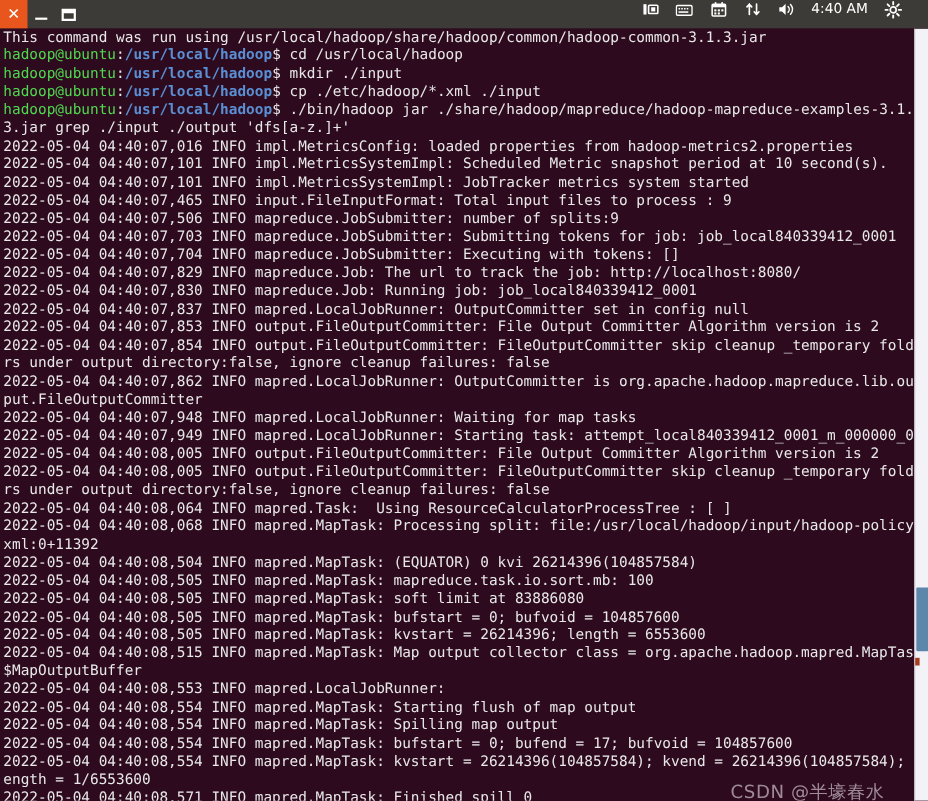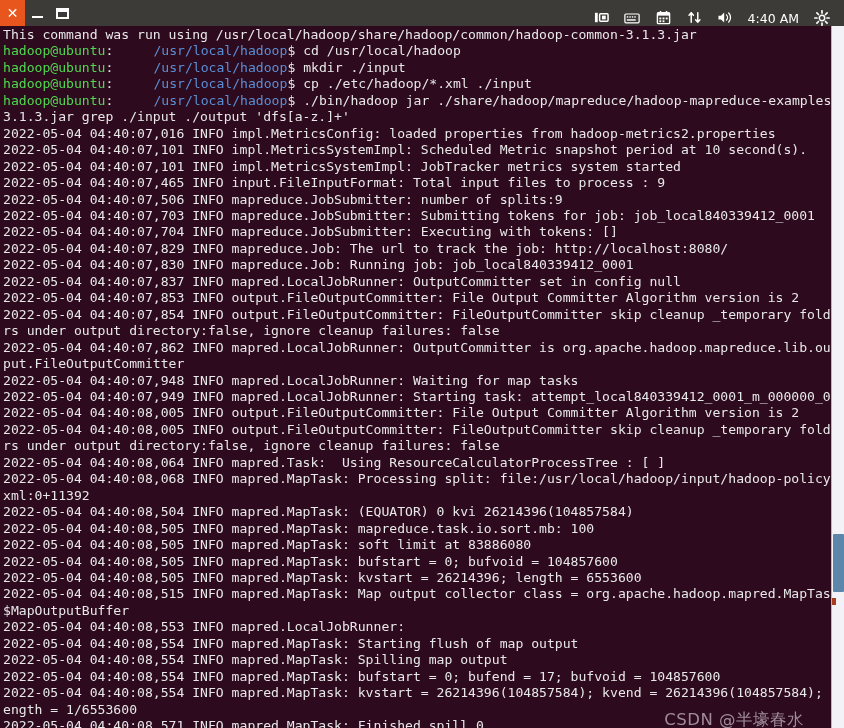--- a/index.html
+++ b/index.html
@@ -67,23 +67,23 @@
   }
   .menubar .mi {
     padding: 2px 2px;
     white-space: nowrap;
     cursor: default;
     margin-top: 40px;
   }
   .tray {
     margin-left: auto;
     display: flex;
-    align-items: flex-end;
+    align-items: flex-start;
     gap: 14px;
-    padding-right: 14px;
+    padding-right: 24px;
     font-size: 12.5px;
   }
   .tray .ticon {
     display: flex;
     align-items: center;
     justify-content: center;
     width: 17px;
     height: 17px;
   }
   .tray .clock {
@@ -109,21 +109,21 @@
     line-height: 16.45px;
     color: #e8e8e8;
     white-space: pre-wrap;
     word-break: break-all;
   }
   .line {
     white-space: pre-wrap;
     min-height: 16.45px;
   }
   .u { color: #4fd94f; font-weight: normal; }
-  .p { color: #5a8fd4; font-weight: normal; margin-left: 40px; }
+  .p { color: #5a8fd4; font-weight: bold; }
   .w { color: #e8e8e8; }
 
   
   .scrollbar {
     position: absolute;
     right: 0;
     top: 0;
     width: 13px;
     height: 702px;
     background: #f3f2f7;

